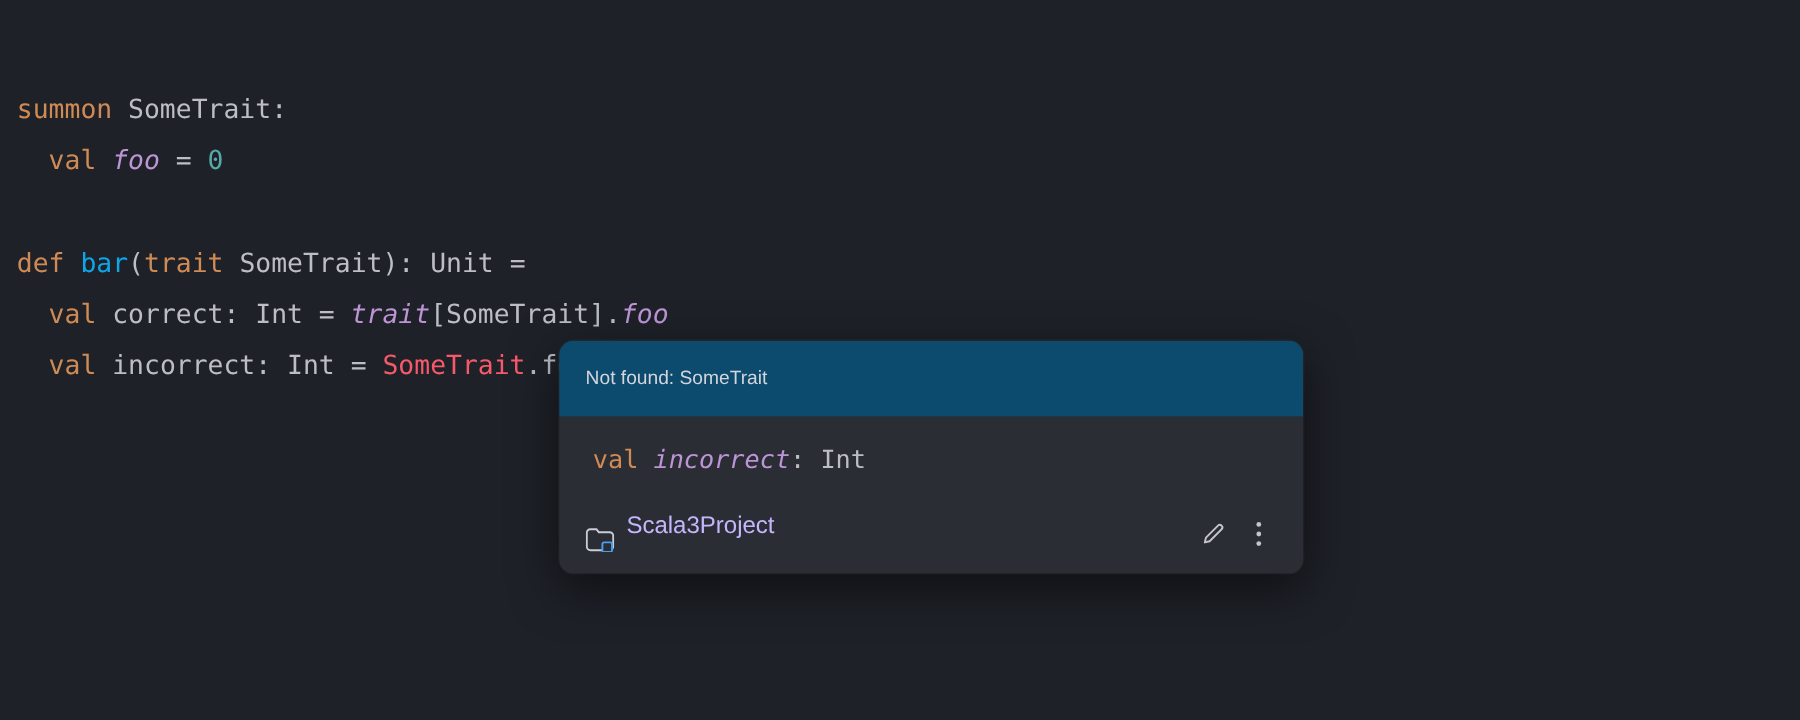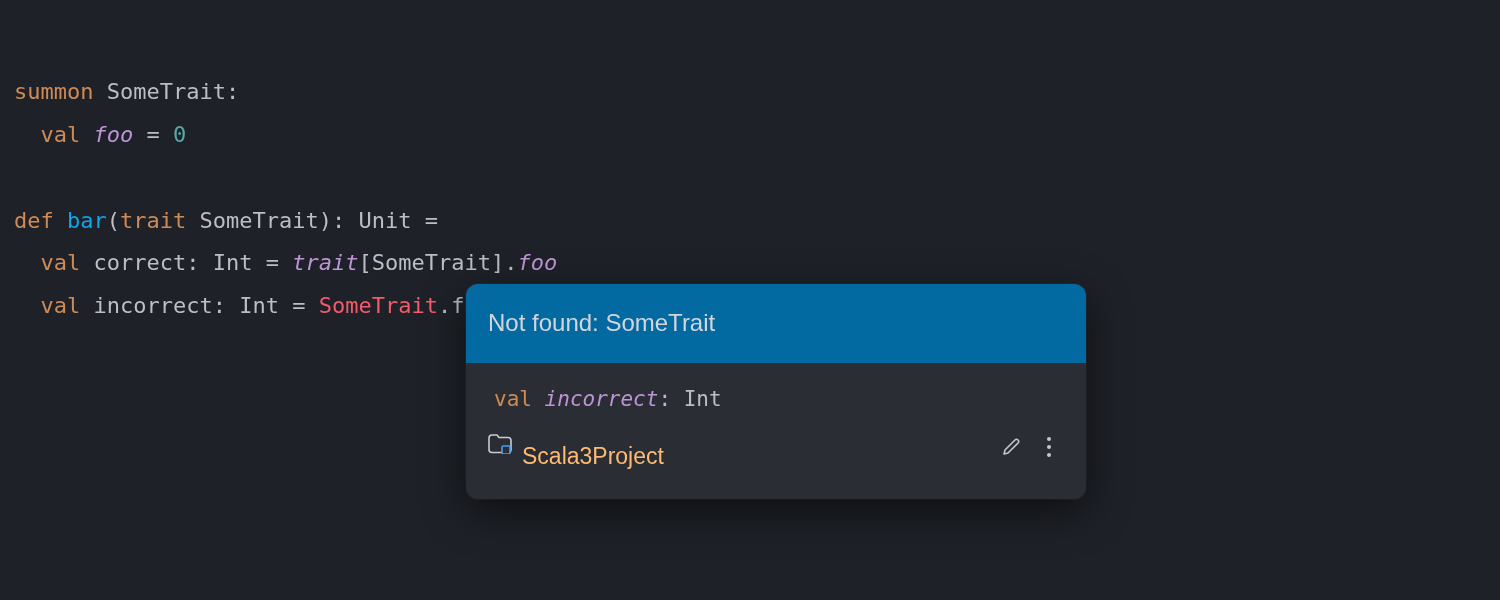--- a/index.html
+++ b/index.html
@@ -32,39 +32,39 @@
     left: 466px;
     top: 284px;
     width: 620px;
     background: #2b2d35;
     border-radius: 12px;
     box-shadow: 0 12px 40px rgba(0,0,0,0.55), 0 0 0 1px rgba(255,255,255,0.04);
     overflow: hidden;
     font-family: -apple-system, BlinkMacSystemFont, "Segoe UI", sans-serif;
   }
   .tooltip-header {
-    background: #0369a1;
+    background: #0c4a6e;
     padding: 16px 22px;
-    font-size: 24px;
+    font-size: 16px;
     color: #d3d5db;
     font-family: -apple-system, BlinkMacSystemFont, "Segoe UI", sans-serif;
   }
   .tooltip-body {
     padding: 22px 8px 10px 28px;
     font-family: "Menlo", "Consolas", monospace;
     font-size: 21px;
     line-height: 1.4;
   }
   .tooltip-footer {
     display: flex;
-    align-items: flex-start;
+    align-items: flex-end;
     padding: 10px 24px 20px 22px;
     gap: 12px;
-    color: #fdba74;
-    font-size: 23px;
+    color: #c4b5fd;
+    font-size: 20px;
   }
   .tooltip-footer .spacer { flex: 1; }
   .proj-icon {
     width: 22px;
     height: 18px;
     position: relative;
     display: inline-block;
   }
   .proj-icon svg { display: block; }
   .icon-btn {

